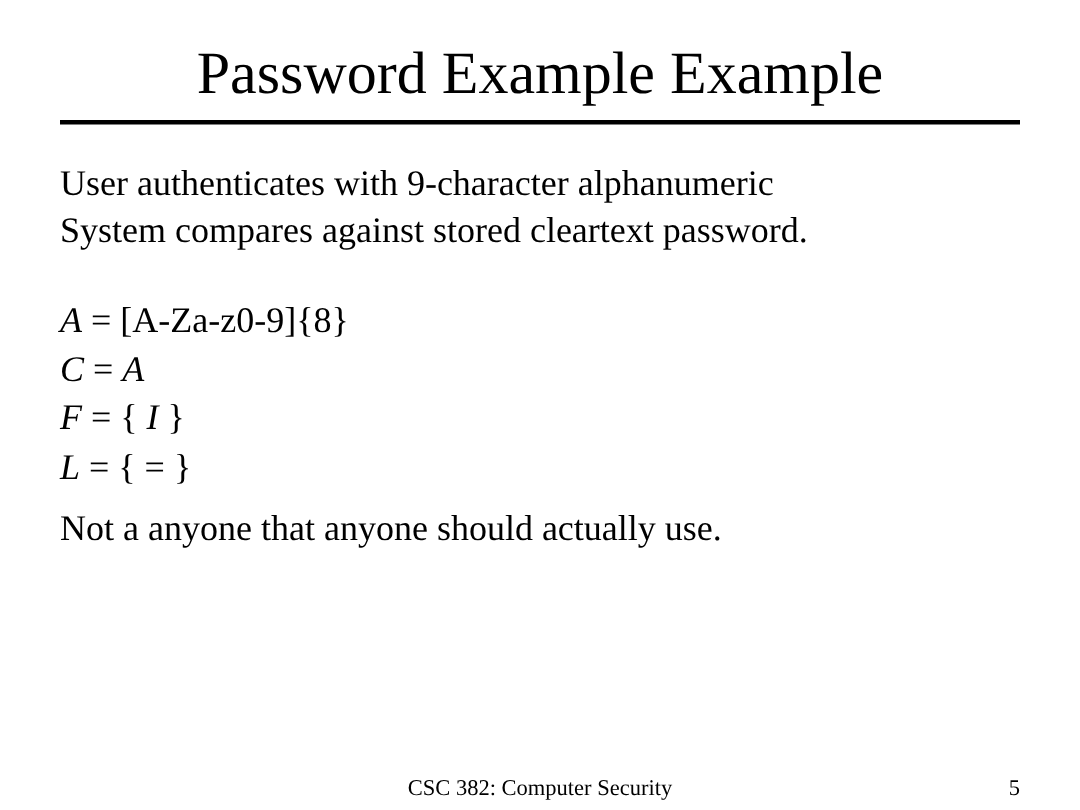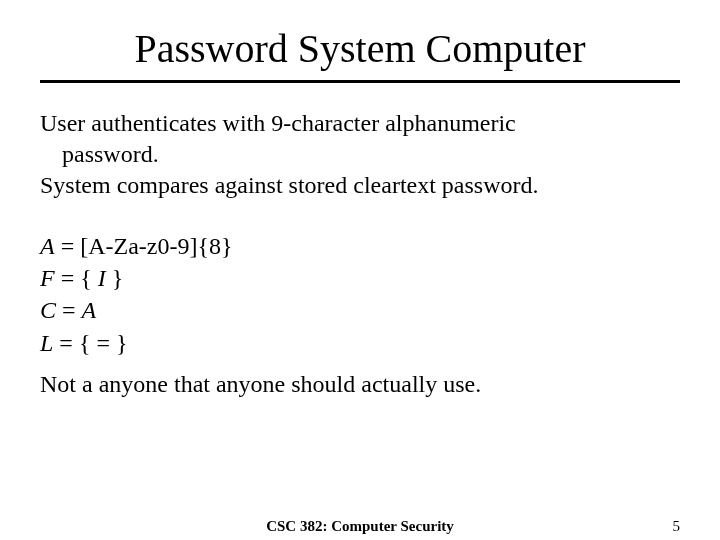--- a/index.html
+++ b/index.html
@@ -52,48 +52,46 @@
       position: absolute;
       bottom: 22px;
       left: 0;
       width: 100%;
       font-size: 15px;
     }
     .footer-center {
       position: absolute;
       left: 50%;
       transform: translateX(-50%);
-      font-weight: bold;
     }
     .footer-right {
       position: absolute;
       right: 40px;
     }
   </style>
 </head>
 <body>
 
-<h1 class="slide-title">Password System Computer</h1>
+<h1 class="slide-title">Password Example Example</h1>
 <hr class="title-rule">
 
 <div class="body-text">
   <div>User authenticates with 9-character alphanumeric</div>
-  <div class="indent">password.</div>
   <div>System compares against stored cleartext password.</div>
 </div>
 
 <div class="formulas">
   <div>
     <span class="var">A</span><span> = [A-Za-z0-9]{8}</span>
   </div>
   <div>
-    <span class="var">F</span><span> = { </span><span class="var">I</span><span> }</span>
+    <span class="var">C</span><span> = </span><span class="var">A</span>
   </div>
   <div>
-    <span class="var">C</span><span> = </span><span class="var">A</span>
+    <span class="var">F</span><span> = { </span><span class="var">I</span><span> }</span>
   </div>
   <div>
     <span class="var">L</span><span> = { = }</span>
   </div>
 </div>
 
 <div class="closing">Not a anyone that anyone should actually use.</div>
 
 <div class="footer">
   <span class="footer-center">CSC 382: Computer Security</span>

